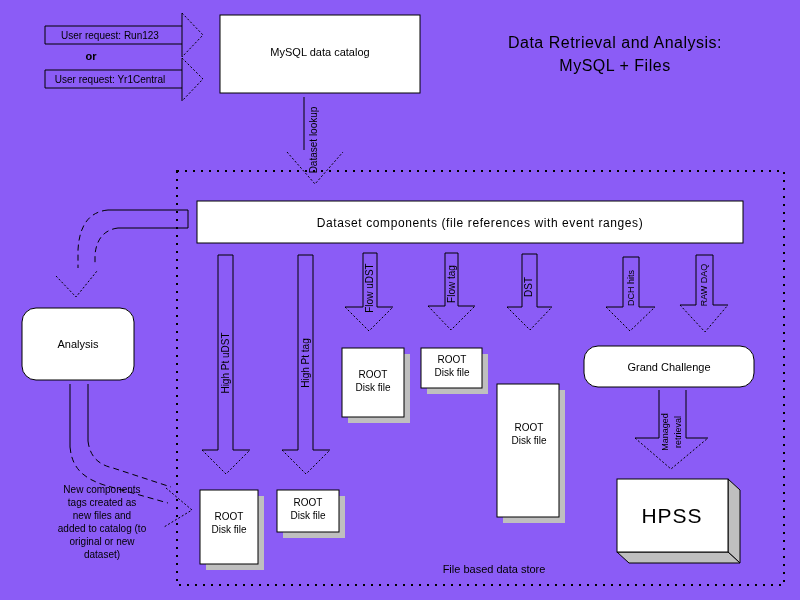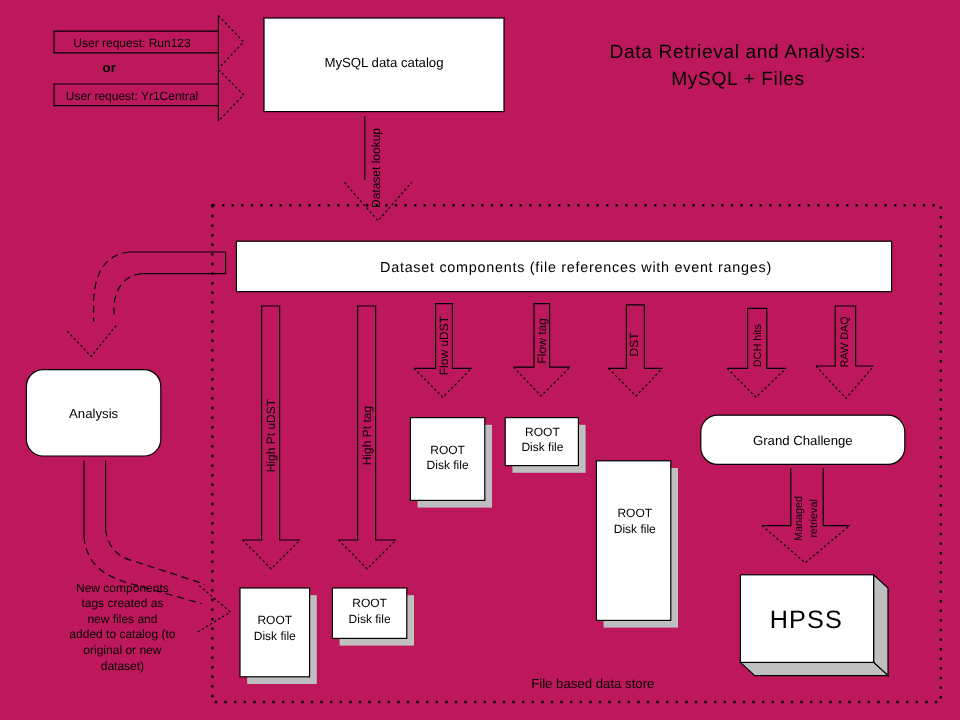--- a/index.html
+++ b/index.html
@@ -1,16 +1,16 @@
 <!DOCTYPE html>
 <html><head>
 <meta charset="utf-8">
 <style>
   html,body{margin:0;padding:0;background:#ffffff;}
-  .stage{width:800px;height:600px;position:relative;background:#be185d;overflow:hidden;}
+  .stage{width:800px;height:600px;position:relative;background:#8b5cf6;overflow:hidden;}
   svg text{font-family:"Liberation Sans","DejaVu Sans",sans-serif;fill:#000;}
   .ln   {stroke:#000;stroke-width:1;fill:none;}
   .box  {stroke:#000;stroke-width:1;fill:#fff;}
   .dot  {stroke:#000;stroke-width:1;fill:none;stroke-dasharray:2 2;}
   .dash {stroke:#000;stroke-width:1;fill:none;stroke-dasharray:6 4;}
   .bound{stroke:#000;stroke-width:2;fill:none;stroke-dasharray:2 6;}
   .t10{font-size:10px;text-anchor:middle;}
   .t11{font-size:11px;text-anchor:middle;}
   .t12{font-size:12px;text-anchor:middle;letter-spacing:.6px;}
   .t16{font-size:16px;text-anchor:middle;letter-spacing:.5px;}

